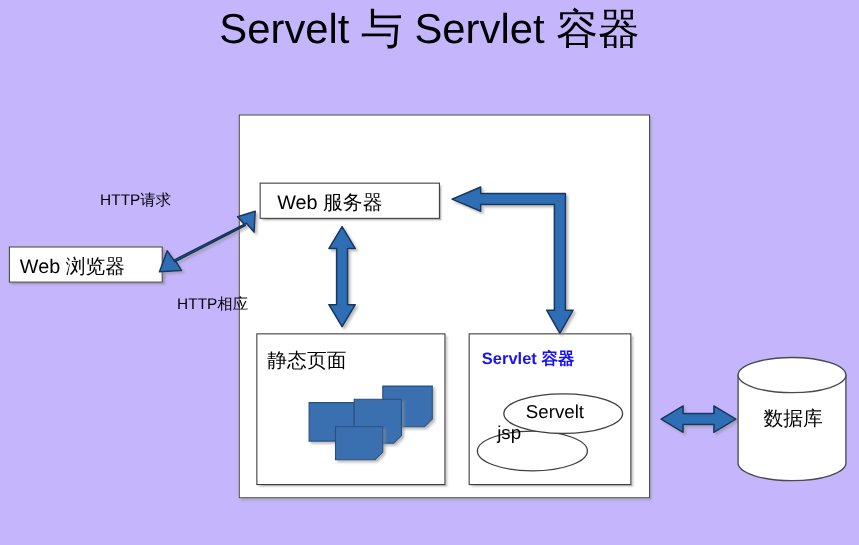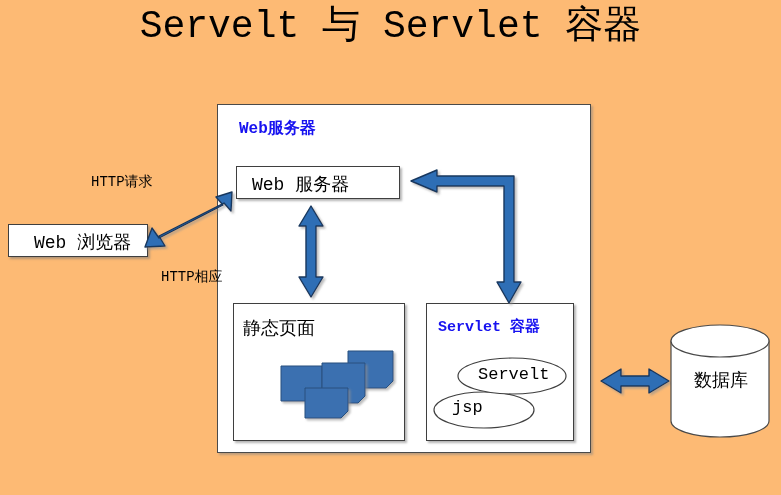--- a/index.html
+++ b/index.html
@@ -8,23 +8,22 @@
     background: #ffffff;
   }
   body {
     font-family: "Liberation Sans", "DejaVu Sans", sans-serif;
     color: #000000;
   }
   #stage {
     position: relative;
     width: 781px;
     height: 495px;
-    background: #fdba74;
+    background: #c4b5fd;
     overflow: hidden;
-    font-family: Liberation Mono, monospace;
   }
   .abs { position: absolute; }
 
   
   #title {
     left: 0;
     top: 4px;
     width: 781px;
     text-align: center;
     font-size: 38px;
@@ -88,21 +87,21 @@
     width: 140px;
     height: 33px;
   }
   #browser-box-label {
     left: 8px;
     top: 226px;
     width: 140px;
     height: 31px;
     display: flex;
     align-items: center;
-    padding-left: 26px;
+    padding-left: 10px;
     box-sizing: border-box;
     font-size: 18px;
     color: #000000;
     white-space: nowrap;
   }
 
   #static-box {
     left: 233px;
     top: 303px;
     width: 172px;
@@ -144,39 +143,38 @@
   .svg-layer { left: 0; top: 0; width: 781px; height: 495px; pointer-events: none; }
 
   
   .ellipse-text {
     position: absolute;
     font-size: 17px;
     color: #000000;
     white-space: nowrap;
   }
   #servlet-ellipse-text { left: 478px; top: 365px; }
-  #jsp-ellipse-text { left: 452px; top: 398px; }
+  #jsp-ellipse-text { left: 452px; top: 384px; }
 
   #db-label {
     left: 694px;
     top: 368px;
     font-size: 18px;
     color: #000000;
     white-space: nowrap;
   }
 </style>
 </head>
 <body>
 
 <div id="stage">
 
   <div class="abs" id="title">Servelt 与 Servlet 容器</div>
 
   <div class="abs" id="outer-box"></div>
-  <div class="abs" id="outer-box-title">Web服务器</div>
 
   <div class="abs box" id="webserver-box"></div>
   <div class="abs" id="webserver-box-label">Web 服务器</div>
 
   <div class="abs box" id="browser-box"></div>
   <div class="abs" id="browser-box-label">Web 浏览器</div>
 
   <div class="abs http-label" id="http-request-label">HTTP请求</div>
   <div class="abs http-label" id="http-response-label">HTTP相应</div>
 

